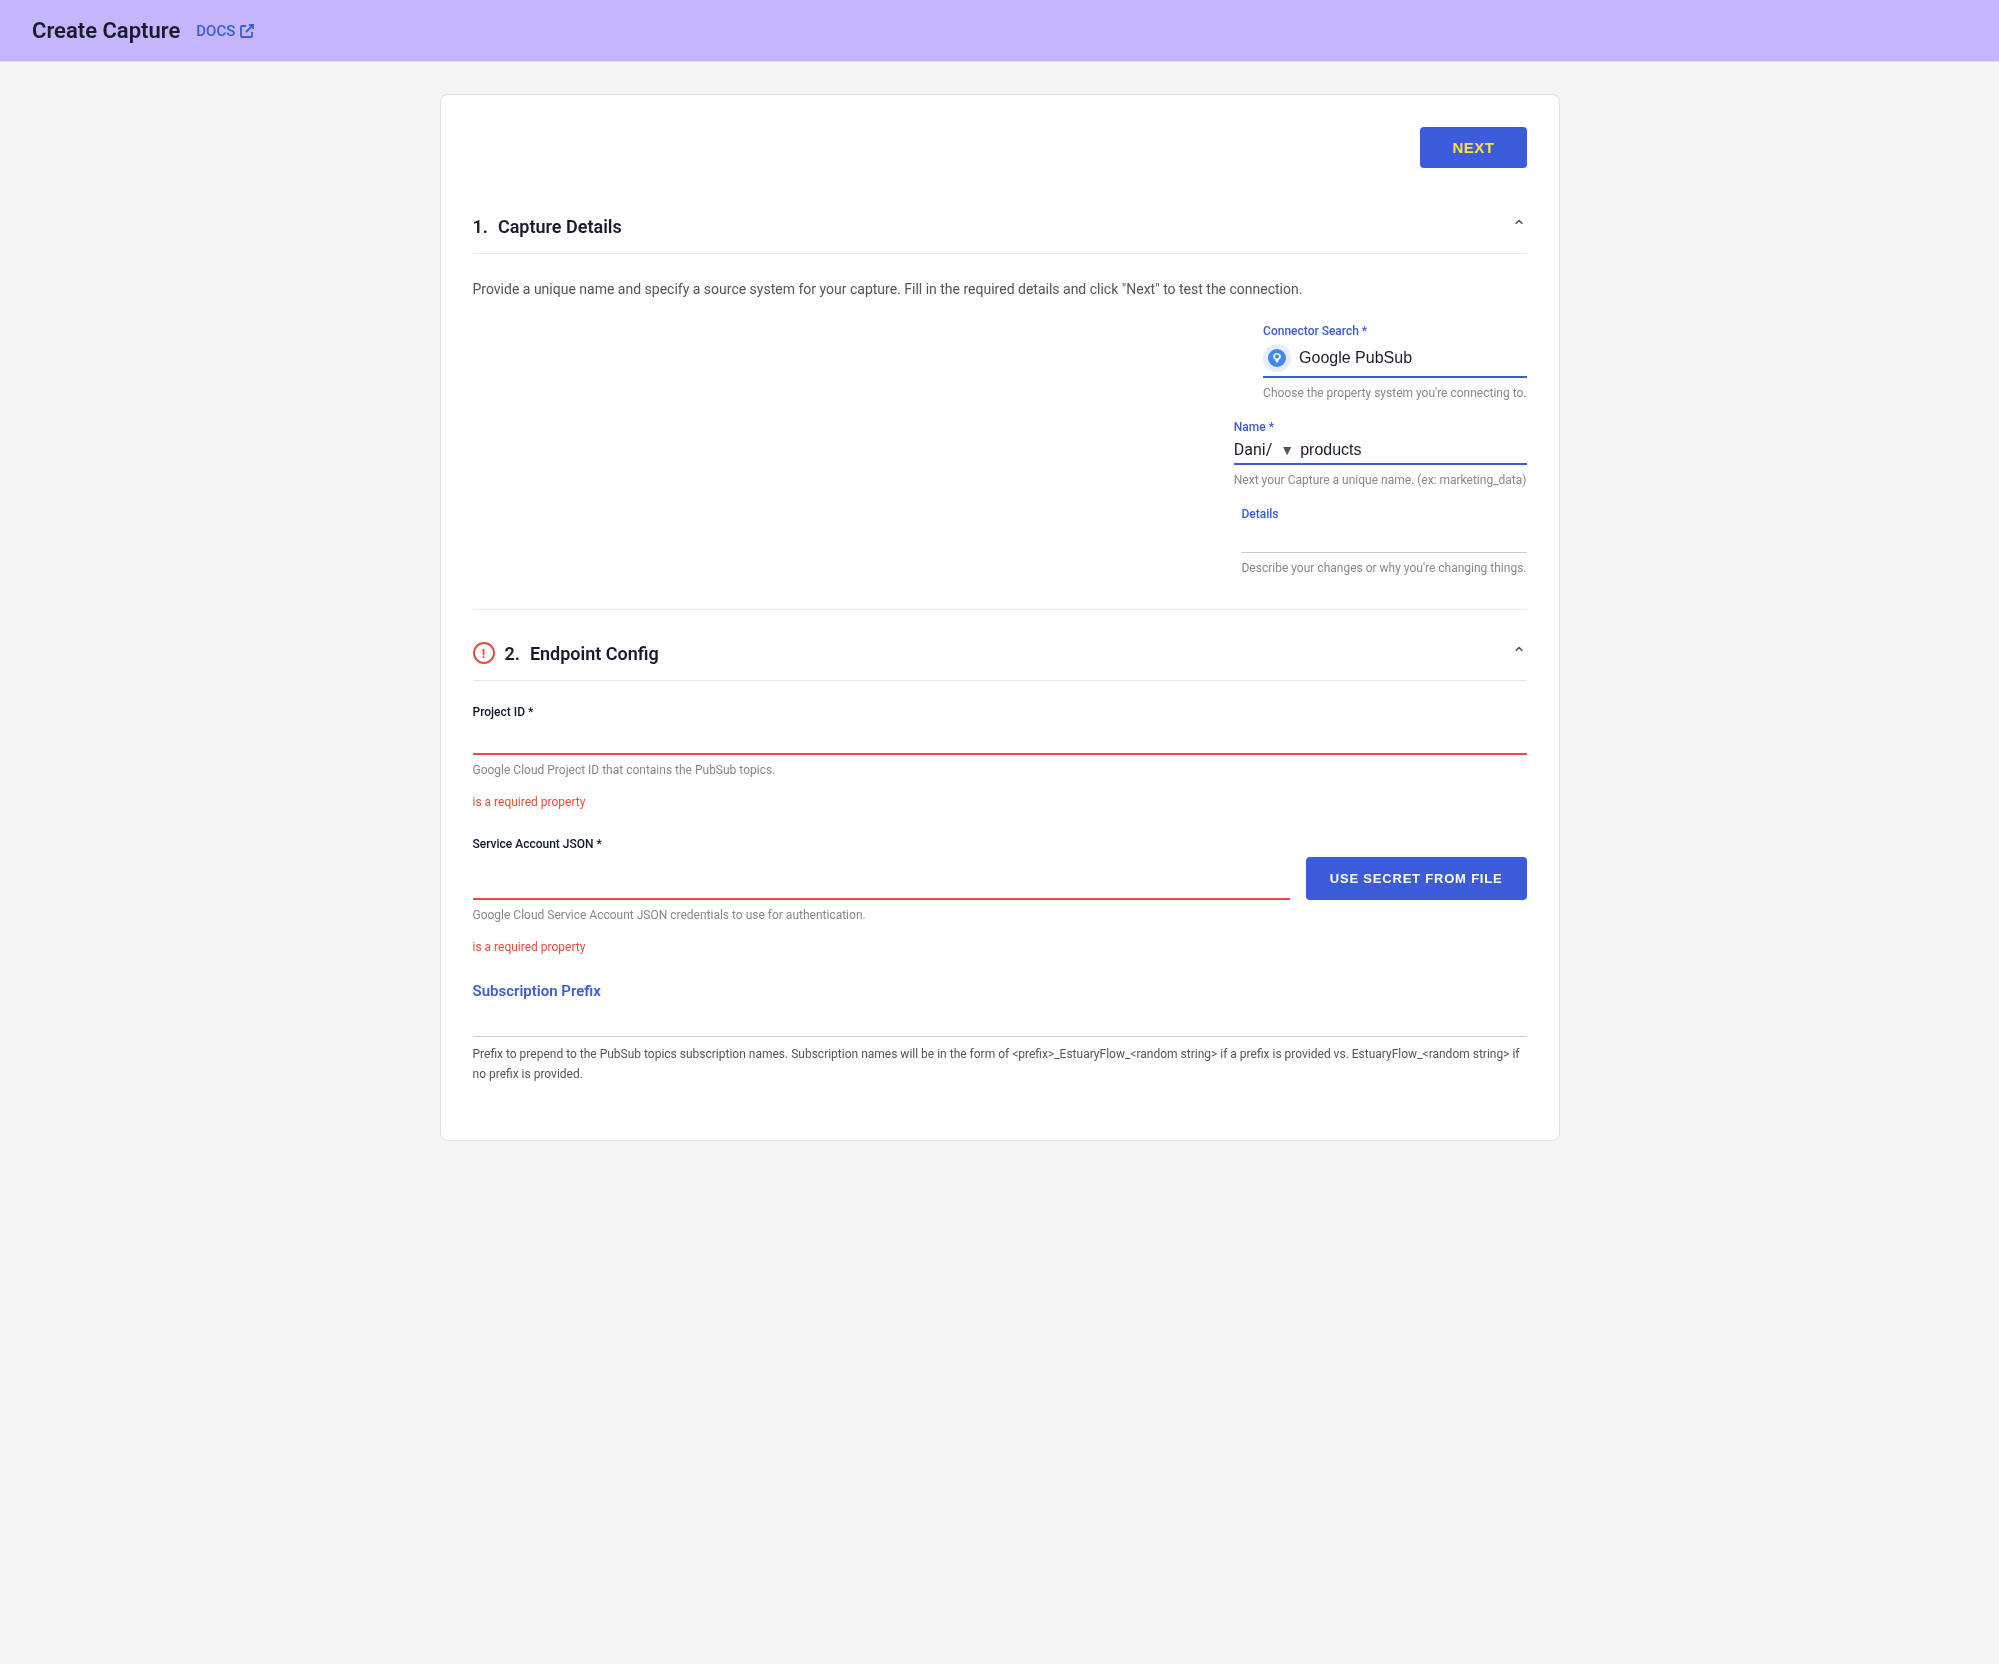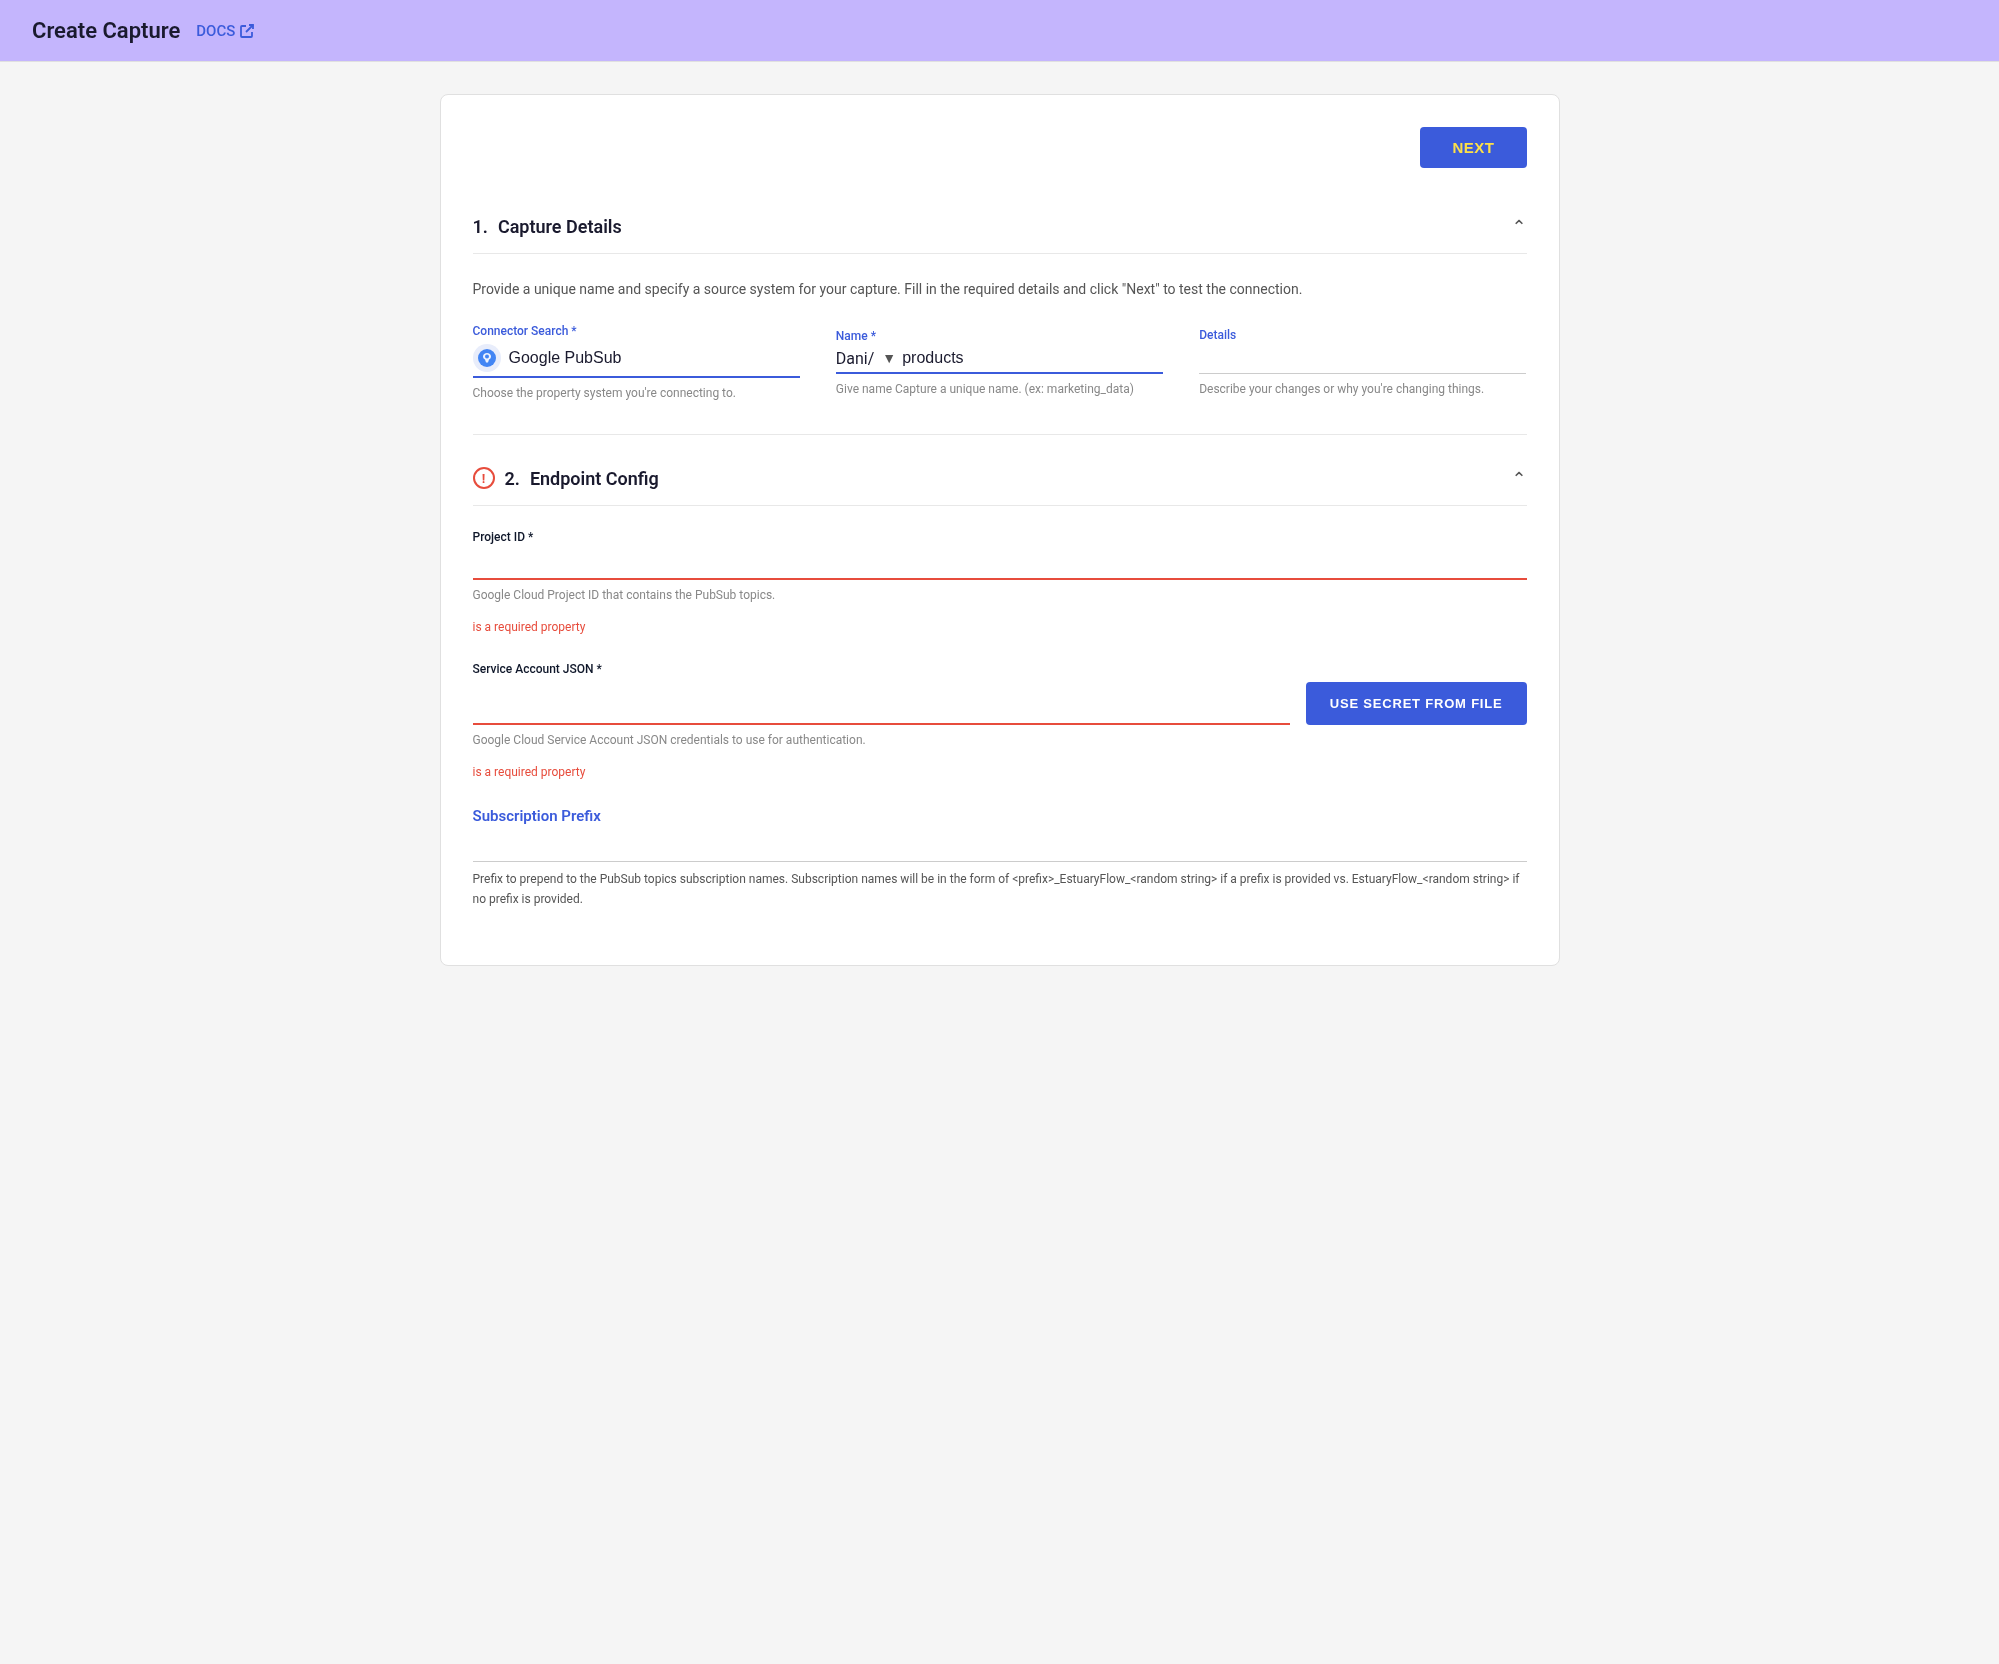--- a/index.html
+++ b/index.html
@@ -122,22 +122,23 @@
 
     .section-description {
       font-size: 14px;
       color: #555;
       margin-bottom: 24px;
       line-height: 1.6;
     }
 
     .form-row {
       display: flex;
-      gap: 36px;
-      align-items: center;
+      gap: 18px;
+      align-items: flex-end;
+      flex-direction: column;
     }
 
     .form-field {
       flex: 1;
       min-width: 0;
     }
 
     .field-label {
       font-size: 12px;
       color: #3b5bdb;
@@ -372,21 +373,21 @@
             <p class="field-hint">Choose the property system you're connecting to.</p>
           </div>
 
           <div class="form-field">
             <label class="field-label">Name *</label>
             <div class="name-field-inner">
               <span class="name-prefix">Dani/</span>
               <span class="dropdown-arrow">▼</span>
               <input class="field-input" type="text" value="products" style="">
             </div>
-            <p class="field-hint">Give name Capture a unique name. (ex: marketing_data)</p>
+            <p class="field-hint">Next your Capture a unique name. (ex: marketing_data)</p>
           </div>
 
           <div class="detail-field">
             <div class="detail-label">Details</div>
             <input class="detail-input" type="text" style="">
             <p class="detail-hint">Describe your changes or why you're changing things.</p>
           </div>
         </div>
       </div>
     </div>

